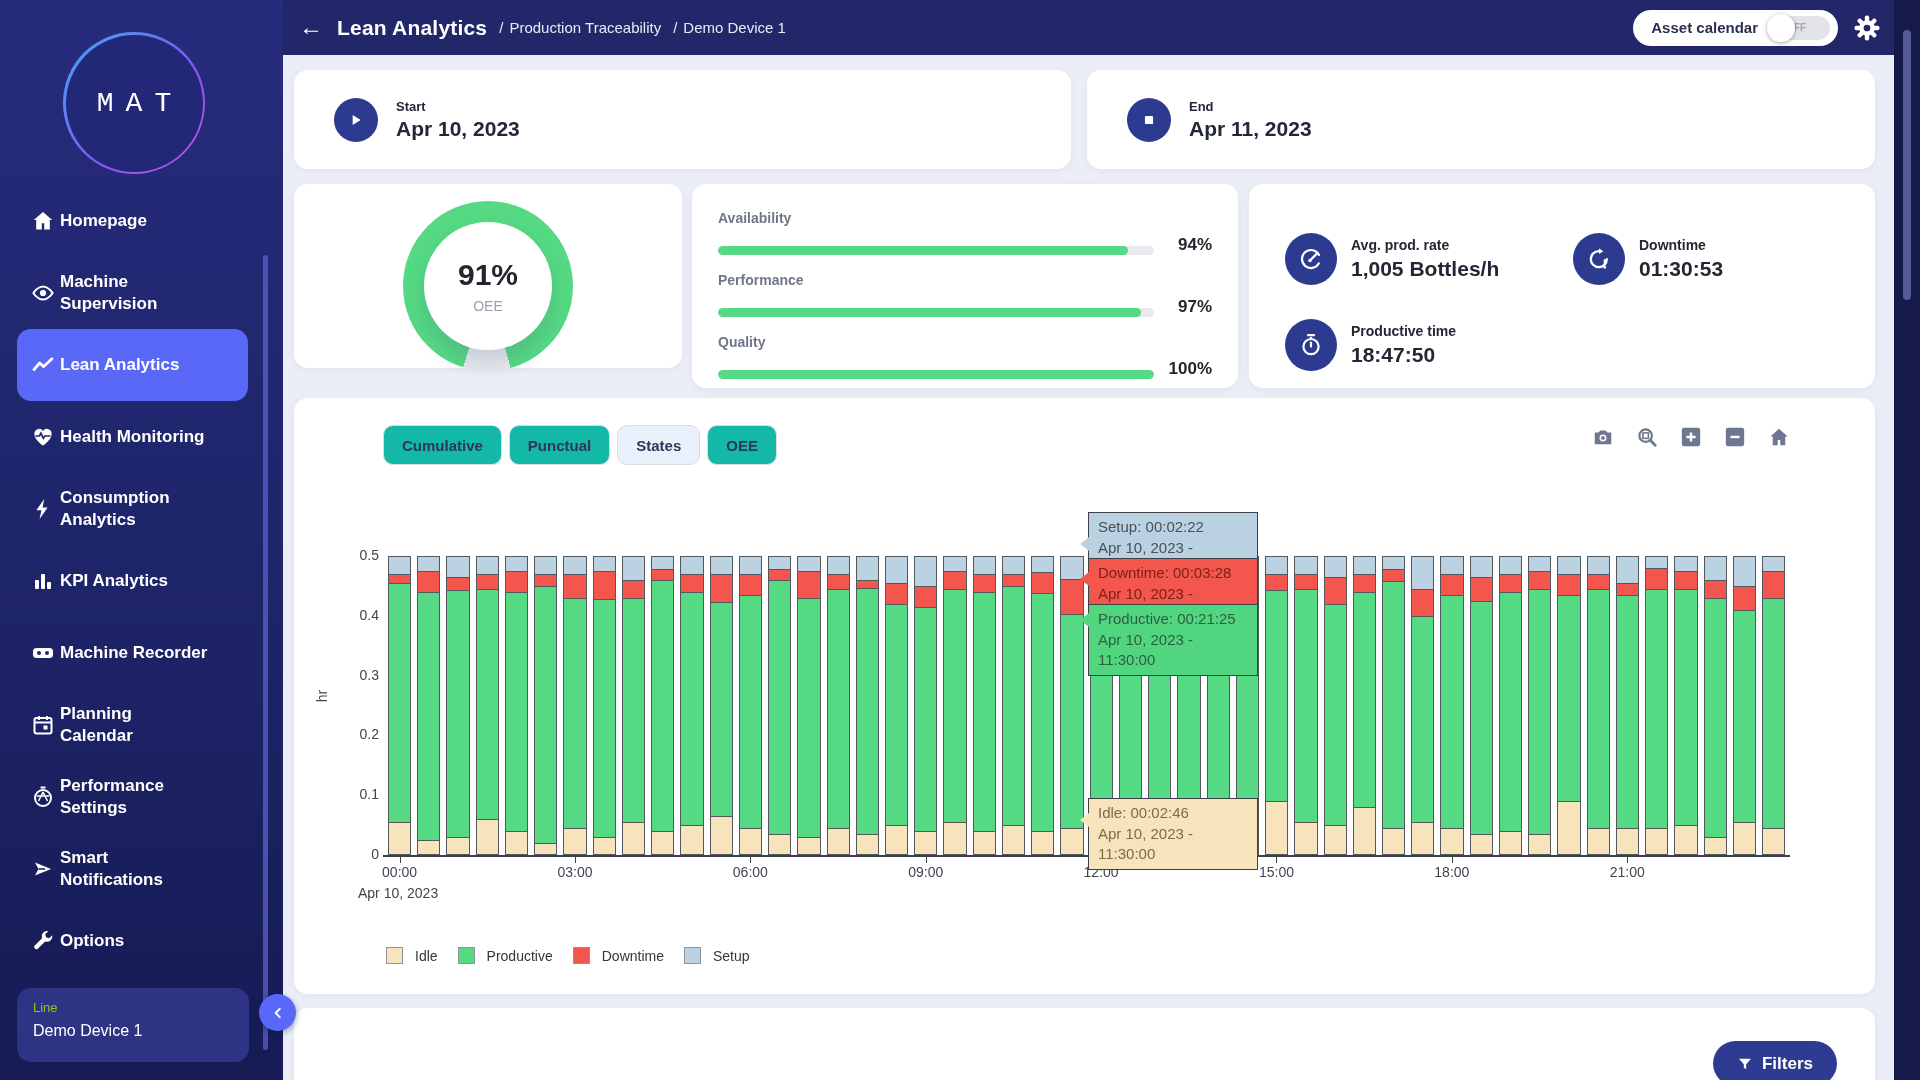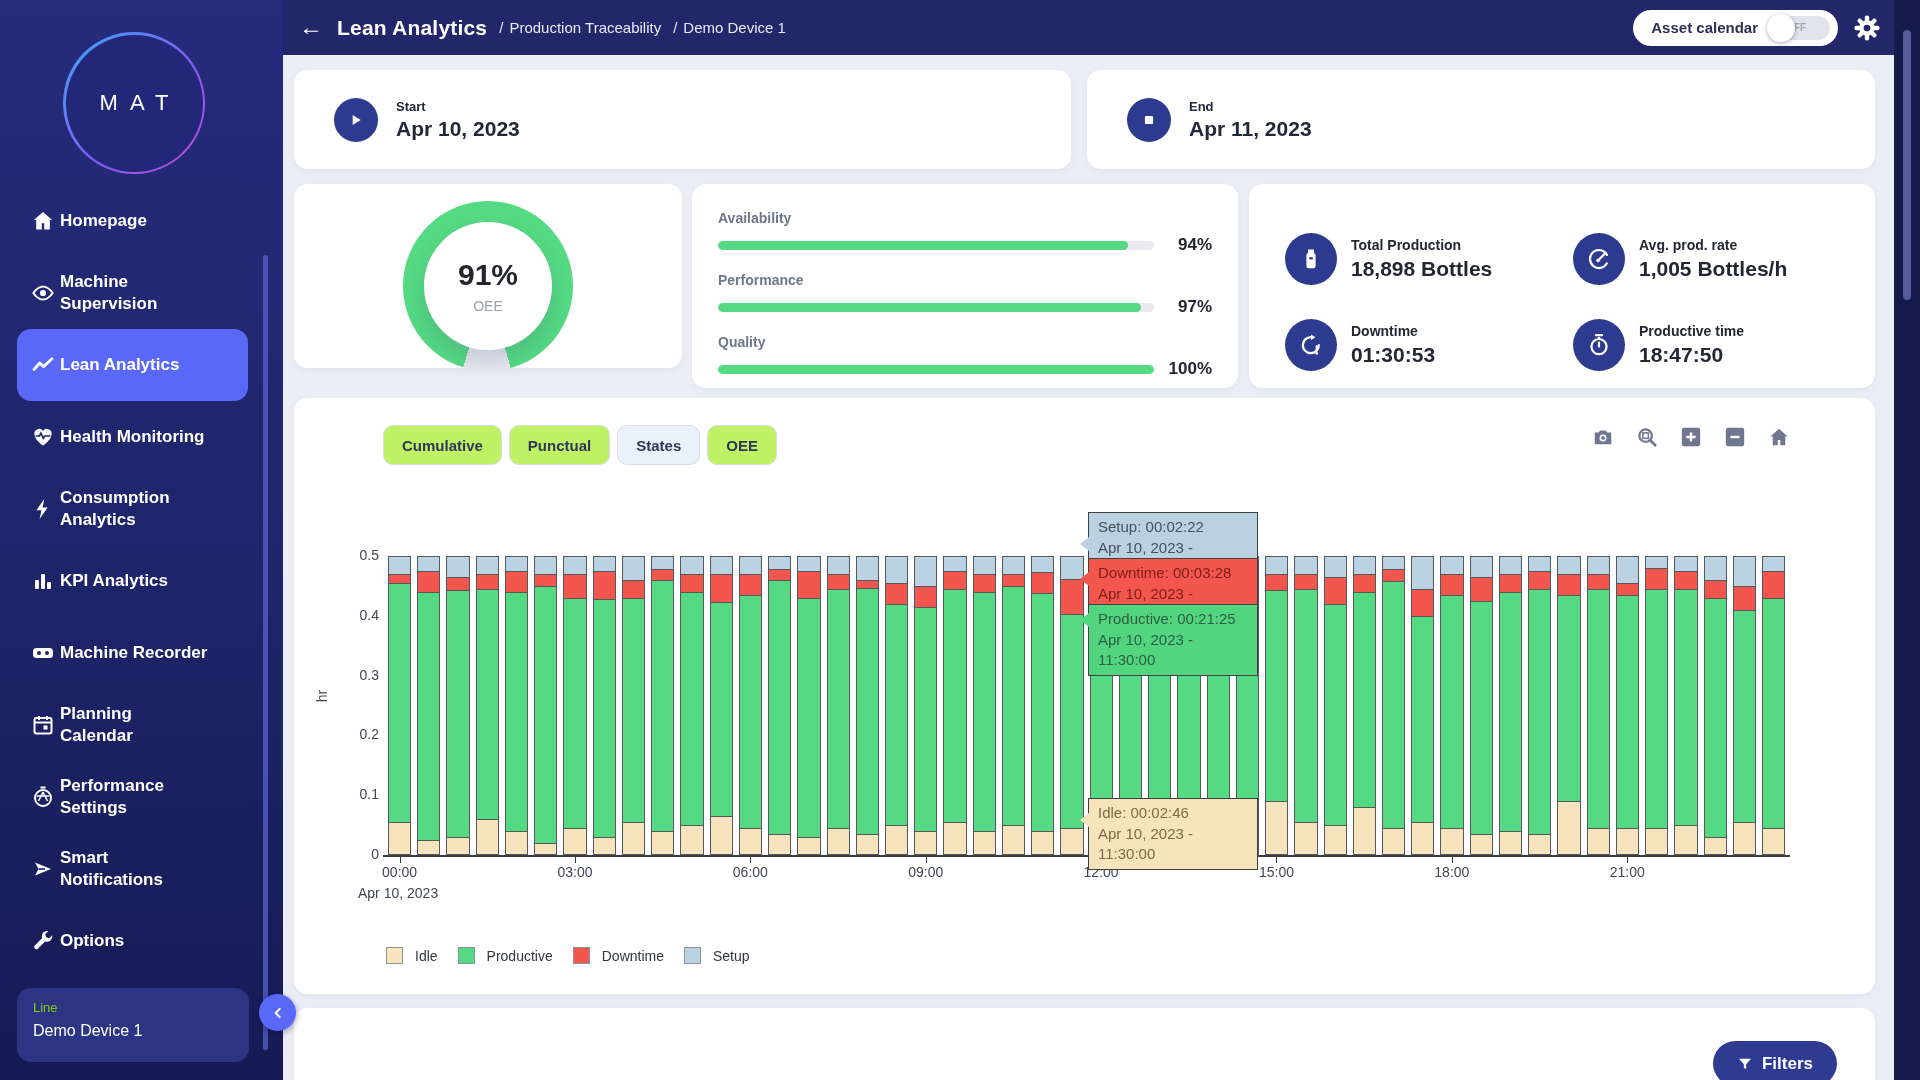--- a/index.html
+++ b/index.html
@@ -25,21 +25,21 @@
                   box-shadow:0 1px 4px rgba(0,0,0,.35); }
   .toggle .state { position:absolute; right:24px; top:6px; font-size:10px; font-weight:700; color:#A0A3B1; }
   .gear { margin-right:14px; width:26px; height:26px; color:#fff; cursor:pointer; }
 
   
   .sidebar { position:absolute; left:0; top:0; width:283px; height:1080px; z-index:30;
              background:linear-gradient(180deg,#262C7C 0%, #1E2468 55%, #161B55 100%); }
   .logo-ring { position:absolute; left:63px; top:32px; width:142px; height:142px; border-radius:50%;
                background:linear-gradient(135deg,#3FA9F5 0%, #7B5CF0 55%, #C94BE0 100%); padding:2.5px; }
   .logo-inner { width:100%; height:100%; border-radius:50%; background:#222877; display:flex; align-items:center; justify-content:center; }
-  .logo-text { color:#fff; font-size:22px; letter-spacing:12px; padding-left:12px; font-weight:400; }
+  .logo-text { color:#fff; font-size:28px; letter-spacing:12px; padding-left:12px; font-weight:400;font-family:Liberation Mono, monospace; }
   .nav { position:absolute; left:0; top:185px; width:283px; }
   .nav-item { height:72px; margin:0 35px 0 17px; display:flex; align-items:center; padding-left:13px; border-radius:14px;
               color:#fff; cursor:pointer; }
   .nav-item.active { background:#5A68F8; }
   .nav-icon { width:26px; height:26px; flex:0 0 26px; display:flex; align-items:center; justify-content:center; }
   .nav-icon svg { width:24px; height:24px; }
   .nav-label { margin-left:4px; font-size:17px; font-weight:700; line-height:22px; width:160px; }
   .nav-label span { display:block; }
   .nav-label span:empty { display:none; }
   .side-scroll { position:absolute; left:263px; top:255px; width:5px; height:795px; background:#5A61C9; border-radius:3px; opacity:.75; }
@@ -70,39 +70,39 @@
   .gauge-inner { position:absolute; inset:21px; border-radius:50%; background:#fff;
                  box-shadow:0 12px 20px rgba(50,70,130,.18); }
   .gauge-center { position:absolute; inset:0; display:flex; flex-direction:column; align-items:center; justify-content:center; }
   .gauge-value { font-size:30px; font-weight:700; color:#24262E; }
   .gauge-label { font-size:14px; color:#9AA0AD; margin-top:6px; }
 
   
   .metrics-card { left:692px; top:184px; width:546px; height:204px; padding:26px 26px 0 26px; }
   .metric-row { margin-bottom:17px; }
   .metric-label { font-size:14px; font-weight:700; color:#70768A; margin-bottom:9px; }
-  .metric-line { display:flex; align-items:center; }
+  .metric-line { display:flex; align-items:flex-end; }
   .metric-track { width:437px; height:9px; background:#E9EAF0; border-radius:5px; overflow:hidden; }
   .metric-fill { height:100%; background:#55D982; border-radius:5px; }
   .metric-value { margin-left:auto; font-size:17px; font-weight:700; color:#23262E; width:58px; text-align:right; }
 
   
   .stats-card { left:1249px; top:184px; width:626px; height:204px; padding:32px 0 0 36px;
                 display:grid; grid-template-columns:288px 1fr; grid-template-rows:86px 86px; }
   .stat { display:flex; align-items:center; }
   .stat-circle { width:52px; height:52px; border-radius:50%; background:#2C3B8F; color:#fff;
                  display:flex; align-items:center; justify-content:center; flex:0 0 52px; }
   .stat-texts { margin-left:14px; color:#232733; }
   .stat-label { font-size:14px; font-weight:700; }
   .stat-value { font-size:21px; font-weight:700; margin-top:4px; }
 
   
   .chart-card { left:294px; top:398px; width:1581px; height:596px; }
   .tabs { position:absolute; left:89px; top:27px; display:flex; gap:7px; }
-  .tab { height:40px; border:1px solid #D8DCE8; border-radius:10px; background:#bef264; color:#2E3757;
+  .tab { height:40px; border:1px solid #D8DCE8; border-radius:10px; background:#14b8a6; color:#2E3757;
          font-size:15px; font-weight:700; display:flex; align-items:center; padding:0 18px; cursor:pointer;
          font-family:"Liberation Sans", sans-serif; }
   .tab.active { background:#E9F2FA; }
   .chart-toolbar { position:absolute; right:85px; top:28px; display:flex; gap:22px; align-items:center; color:#6F7690; }
   .tool-icon { width:22px; height:22px; cursor:pointer; }
   .tool-icon svg { width:22px; height:22px; }
 
   .ylabel { position:absolute; left:22px; top:290px; transform:rotate(-90deg); font-size:14px; color:#3F4551; }
   .ytick { position:absolute; width:44px; text-align:right; font-size:14px; color:#3F4551; }
   .xtick-label { position:absolute; top:466px; font-size:14px; color:#3F4551; transform:translateX(-50%); }
@@ -387,32 +387,20 @@
       <div class="metric-line">
         <div class="metric-track">
             <div class="metric-fill" style="width: 100%;"></div>
           </div>
         <div class="metric-value">100%</div>
       </div>
     </div>
   </div>
 
   <div class="card stats-card">
-    <div class="stat">
-      <div class="stat-circle">
-        <svg width="24" height="24" viewBox="0 0 24 24">
-            <path d="M9 2.5h6v3.2l1.6 2.1V19a2.2 2.2 0 0 1-2.2 2.2H9.6A2.2 2.2 0 0 1 7.4 19V7.8L9 5.7z" fill="#fff"></path>
-            <rect x="10.2" y="10.2" width="3.6" height="2.2" fill="#2C3B8F"></rect>
-          </svg>
-      </div>
-      <div class="stat-texts">
-        <div class="stat-label">Total Production</div>
-        <div class="stat-value">18,898 Bottles</div>
-      </div>
-    </div>
     <div class="stat">
       <div class="stat-circle">
         <svg width="24" height="24" viewBox="0 0 24 24">
             <path d="M19.8 16.5a9 9 0 1 1 .2-8.6" fill="none" stroke="#fff" stroke-width="2.2" stroke-linecap="round"></path>
             <path d="M11 13.5 17.5 7" stroke="#fff" stroke-width="2.4" stroke-linecap="round"></path>
             <circle cx="11" cy="13.5" r="1.8" fill="#fff"></circle>
           </svg>
       </div>
       <div class="stat-texts">
         <div class="stat-label">Avg. prod. rate</div>

